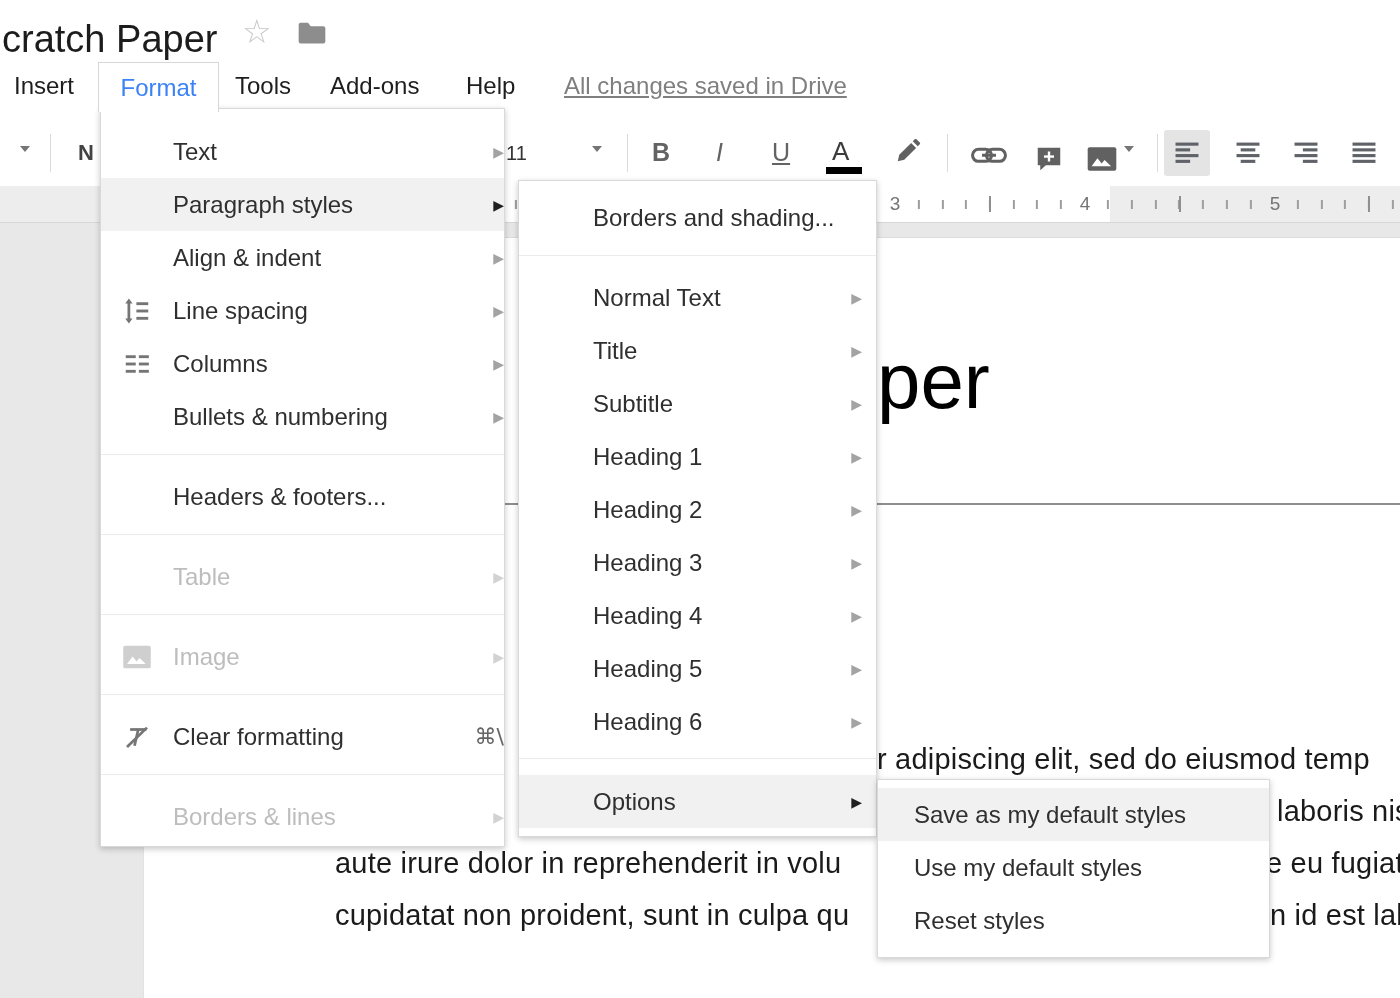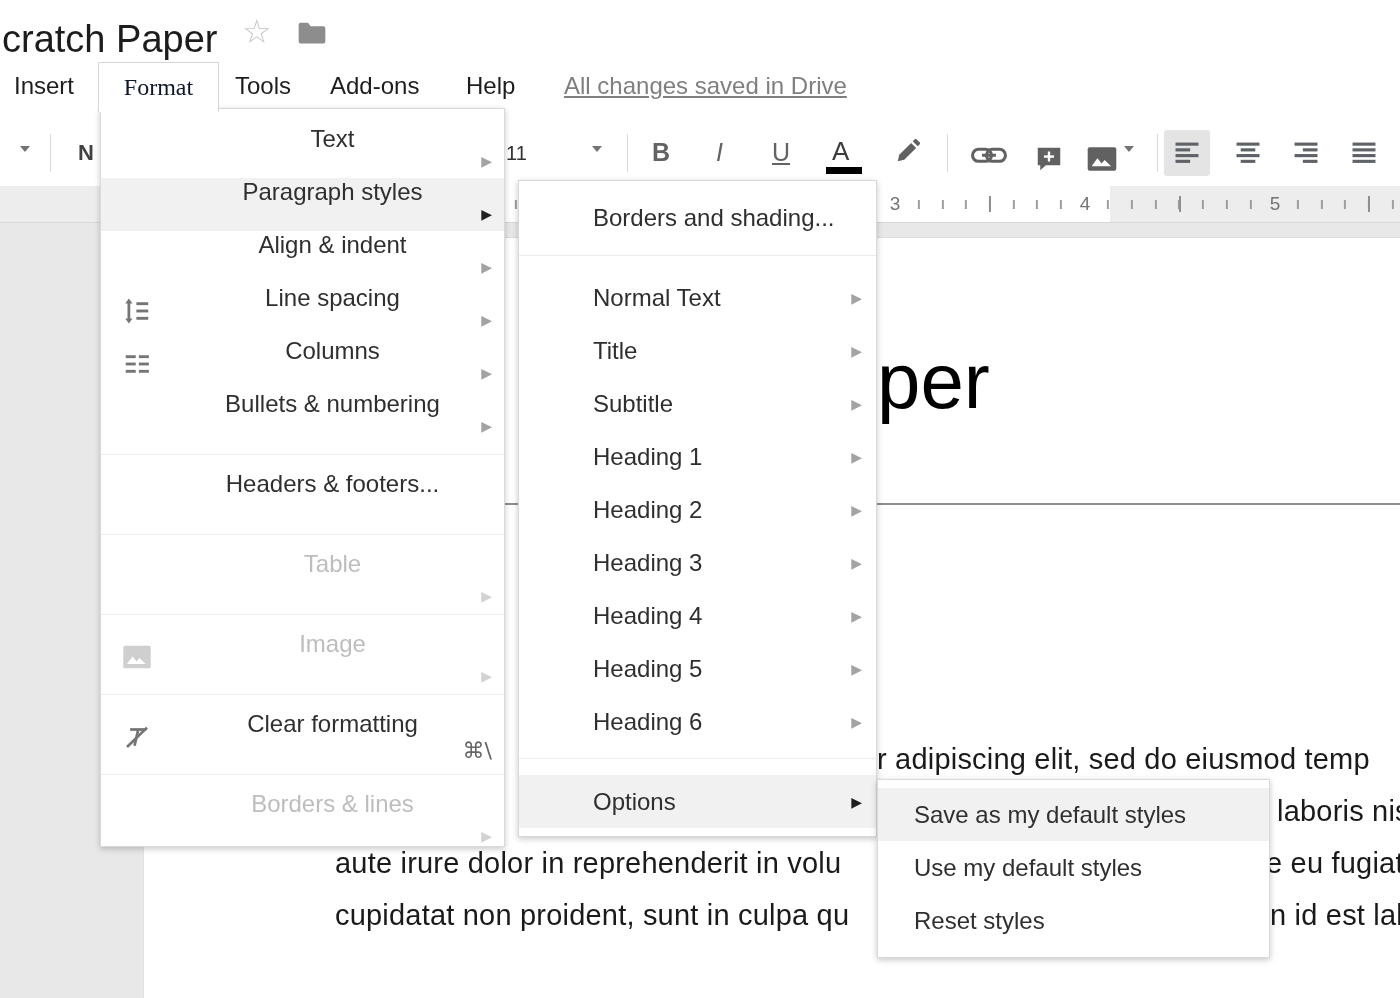--- a/index.html
+++ b/index.html
@@ -16,21 +16,21 @@
   .doc-title-frag{left:877px;top:336px;font-size:78px;font-weight:400;color:#000;white-space:nowrap;}
   .doc-hr{left:335px;top:503px;right:0;height:2px;background:#8e8e8e;}
   .frag{font-size:29px;color:#1a1a1a;white-space:nowrap;letter-spacing:.2px;}
   
   #header{left:0;top:0;width:1400px;height:186px;background:#fff;z-index:4;}
   #doc-name{left:2px;top:18px;font-size:38px;color:#1c1c1c;white-space:nowrap;}
   #star{left:242px;top:15px;font-size:33px;color:#c7c7c7;line-height:1;}
   #folder{left:296px;top:20px;}
   .mb-item{top:72px;font-size:24px;color:#1d1d1d;white-space:nowrap;}
   #mb-format-btn{left:98px;top:62px;width:119px;height:49px;background:#fff;border:1px solid #d6d6d6;border-bottom:none;
-                 display:flex;align-items:center;justify-content:center;font-size:24px;color:#0f172a;z-index:30;font-family:Liberation Serif, serif;}
+                 display:flex;align-items:center;justify-content:center;font-size:24px;color:#3b82f6;z-index:30;}
   #mb-status{left:564px;top:72px;font-size:24px;color:#7f7f7f;text-decoration:underline;white-space:nowrap;}
   
   #toolbar{left:0;top:110px;width:1400px;height:76px;background:#fff;border-bottom:1px solid #d9d9d9;z-index:4;}
   .tsep{position:absolute;top:24px;width:1px;height:38px;background:#dadada;}
   .caret{position:absolute;width:0;height:0;border-left:5.5px solid transparent;border-right:5.5px solid transparent;border-top:6px solid #757575;}
   .tbtn{position:absolute;color:#636363;}
   #btn-bold{left:652px;top:28px;font-size:25px;font-weight:700;}
   #btn-italic{left:716px;top:28px;font-size:25px;font-style:italic;font-weight:400;}
   #btn-underline{left:772px;top:28px;font-size:25px;text-decoration:underline;}
   #btn-color{left:832px;top:26px;font-size:26px;color:#3c3c3c;}
@@ -49,21 +49,21 @@
   .rnum{position:absolute;top:7px;font-size:19px;color:#757575;transform:translateX(-50%);padding:0 6px;line-height:22px;}
   .rnum-white{background:#fff;}
   .rnum-gray{background:#ededed;}
   
   .menu{background:#fff;border:1px solid #d9d9d9;box-shadow:0 2px 6px rgba(0,0,0,.22);box-sizing:border-box;}
   #format-menu{left:100px;top:108px;width:405px;padding:16px 0 3px 0;z-index:20;}
   #para-menu{left:518px;top:180px;width:359px;padding:8px 0;z-index:21;}
   #options-menu{left:877px;top:779px;width:393px;padding:8px 0 10px 0;z-index:22;}
   .mrow{position:relative;height:53px;display:flex;align-items:center;font-size:24px;color:#2f2f2f;cursor:default;}
   .mrow .mlabel{white-space:nowrap;}
-  #format-menu .mrow{padding-left:72px;padding-right:12px;flex-direction:column;}
+  #format-menu .mrow{padding-left:72px;padding-right:0;}
   #para-menu .mrow{padding-left:74px;padding-right:14px;}
   #options-menu .mrow{padding-left:36px;padding-right:14px;}
   .mrow.tall{height:58px;}
   .mrow.hl{background:#f1f1f1;}
   .mrow.disabled{color:#bdbdbd;gap:10px;}
   .marrow{margin-left:auto;font-size:14px;color:#a3a3a3;font-family:"DejaVu Sans",sans-serif;}
   .hl .marrow{color:#1f1f1f;}
   .disabled .marrow{color:#d2d2d2;}
   .mshortcut{margin-left:auto;font-size:22px;color:#666;font-family:"DejaVu Sans",sans-serif;}
   .msep{height:1px;background:#ebebeb;margin:11px 0 15px 0;}

